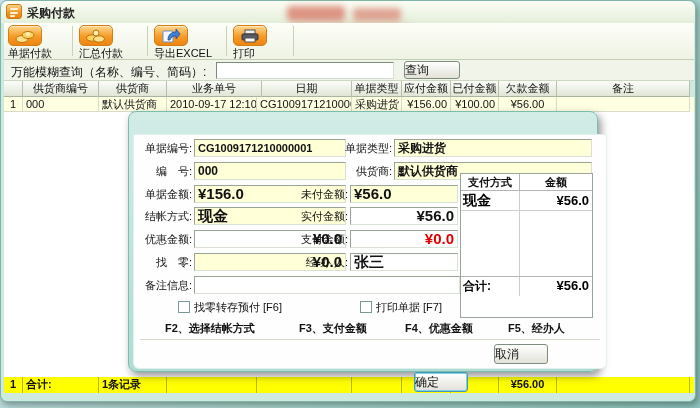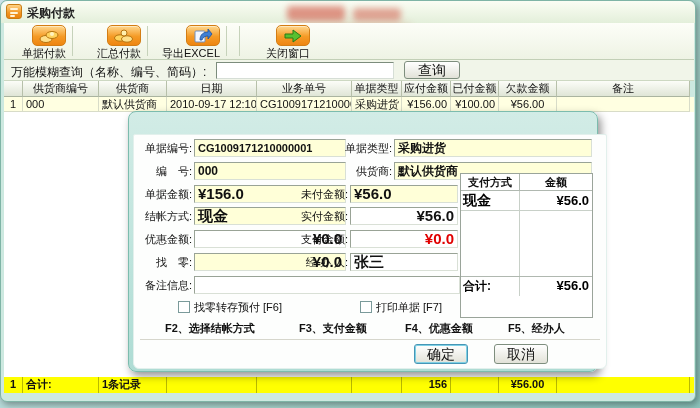--- a/index.html
+++ b/index.html
@@ -21,37 +21,37 @@
   .app-icon .l1{top:3px} .app-icon .l2{top:7px} .app-icon .l3{top:10px; right:6px}
   .title-text { position:absolute; left:26px; top:4px; font-size:12px; font-weight:700; color:#222; }
   .wm { position:absolute; background:#cc3322; border-radius:4px; }
   .wm1 { left:286px; top:5px;  width:58px;  height:15px; opacity:.5;  filter:blur(3px); }
   .wm2 { left:352px; top:7px;  width:48px;  height:13px; opacity:.42; filter:blur(3px); }
   .wm3 { left:292px; top:23px; width:118px; height:11px; opacity:.2;  filter:blur(4px); }
 
   .toolbar { position:absolute; left:3px; top:22px; width:690px; height:37px;
              background:linear-gradient(#fdfef8,#eef3e4); border-bottom:1px solid #c2cfb6;
              display:flex; align-items:flex-start; padding:2px 0 0 4px; }
-  .tb-item { position:relative; height:34px; display:flex; flex-direction:column; align-items:flex-end;
+  .tb-item { position:relative; height:34px; display:flex; flex-direction:column; align-items:flex-start;
              justify-content:flex-start; cursor:default; }
   .tb-item .ibox { width:34px; height:21px; border-radius:5px; border:1px solid #d37d14;
                    background:linear-gradient(#ffd88f,#f59b26 55%,#ee8511);
                    box-shadow:inset 0 1px 0 #ffe8bc; display:flex; align-items:center; justify-content:center; }
   .tb-item .tlabel { font-size:11px; color:#111; line-height:12px; margin-top:1px; white-space:nowrap; }
   .tb-sep { width:1px; height:30px; background:#c6d2ba; margin:1px 6px 0 6px; }
   .w1{width:58px}.w2{width:62px}.w3{width:66px}.w4{width:54px}.w5{width:64px}
 
   .searchbar { position:absolute; left:3px; top:59px; width:690px; height:21px;
                background:#f1f5e9; border-bottom:1px solid #cdd8c2; }
   .search-label { position:absolute; left:7px; top:4px; font-size:12px; color:#111; }
   .search-input { position:absolute; left:212px; top:2px; width:178px; height:17px;
                   border:1px solid #8a9a8a; border-color:#7c8c7c #d6ded6 #d6ded6 #7c8c7c;
                   background:#fff; font-size:11px; padding:0 3px; }
   .btn { border:1px solid #7e8e7e; border-radius:3px; background:linear-gradient(#ffffff,#e2e2d8);
-         font-size:14px; color:#111; text-align:center; cursor:pointer; }
+         font-size:12px; color:#111; cursor:pointer; }
   .search-btn { position:absolute; left:400px; top:1px; width:56px; height:18px; line-height:16px; }
 
   
   .grid-header { position:absolute; left:3px; top:80px; width:690px; height:16px; display:flex; }
   .grid-row    { position:absolute; left:3px; top:96px; width:690px; height:15px; display:flex; background:#ffffe1; cursor:default; }
   .grid-area   { position:absolute; left:3px; top:111px; width:690px; height:265px; background:#fff; }
   .hc { height:16px; background:linear-gradient(#fcfdf8,#dfe5d6); border-right:1px solid #b7c0aa;
         border-bottom:1px solid #aab4a0; font-size:11px; color:#111; text-align:center; line-height:15px;
         overflow:hidden; white-space:nowrap; }
   .rc { height:15px; border-right:1px solid #d8dcc8; border-bottom:1px solid #d8dcc8;
@@ -114,21 +114,21 @@
 
   .cbrow { position:absolute; top:165px; height:14px; display:flex; align-items:center; cursor:pointer; }
   .cb1 { left:16px;padding-left:28px; } .cb2 { left:226px; }
   .cbbox { width:12px; height:12px; background:#fff; border:1px solid #7a9a9a; margin-right:4px; }
   .cblabel { font-size:11px; color:#111; white-space:nowrap; }
 
   .fkey { position:absolute; top:186px; font-size:11px; font-weight:700; color:#111; white-space:nowrap; }
   .fk1{left:31px}.fk2{left:165px}.fk3{left:271px}.fk4{left:374px}
   .dlg-sep { position:absolute; left:6px; right:6px; top:204px; height:1px; background:#d6d6cc; }
   .dlg-btn { position:absolute; top:209px; width:54px; height:20px; line-height:18px; }
-  .ok  { left:280px; border:1px solid #4696b6; box-shadow:0 0 0 1px #7fd0e4 inset; }
+  .ok  { left:280px; border:1px solid #4696b6; box-shadow:0 0 0 1px #7fd0e4 inset;margin-top:28px; }
   .cancel { left:360px; }
 
   svg { display:block; }
 </style>
 </head>
 <body>
 
 <div id="screen">
   <div class="window">
 
@@ -170,43 +170,45 @@
       <div class="tb-item w3">
         <span class="ibox">
           <svg width="22" height="16">
               <rect x="3" y="3" width="10" height="11" rx="1" fill="#f4f8ff" stroke="#7090c0"></rect>
               <path d="M8 12 C8 6, 12 4, 16 4 L16 1 L20 6 L16 11 L16 8 C13 8, 11 9, 10 12 Z" fill="#3f7fd4" stroke="#1d4f98" stroke-width="0.8"></path>
             </svg>
         </span>
         <span class="tlabel">导出EXCEL</span>
       </div>
       <div class="tb-sep"></div>
-      <div class="tb-sep"></div>
-      <div class="tb-item w5">
+      <div class="tb-item w4">
         <span class="ibox">
           <svg width="22" height="16">
-              <path d="M3 6 L11 6 L11 2 L19 8 L11 14 L11 10 L3 10 Z" fill="#58c030" stroke="#2c7a14" stroke-width="1"></path>
+              <rect x="6" y="2" width="10" height="4" fill="#eee" stroke="#555"></rect>
+              <rect x="3" y="6" width="16" height="6" rx="1" fill="#5a5a66" stroke="#333"></rect>
+              <rect x="6" y="10" width="10" height="4" fill="#fff" stroke="#555"></rect>
             </svg>
         </span>
-        <span class="tlabel">关闭窗口</span>
-      </div>
+        <span class="tlabel">打印</span>
+      </div>
+      <div class="tb-sep"></div>
     </div>
 
     <div class="searchbar">
       <div class="search-label">万能模糊查询（名称、编号、简码）:</div>
       <input class="search-input" value="" style="">
       <div class="btn search-btn">查询</div>
     </div>
 
     <div class="grid-header">
       <div class="hc c0"></div>
       <div class="hc c1">供货商编号</div>
       <div class="hc c2">供货商</div>
+      <div class="hc c4">业务单号</div>
       <div class="hc c3">日期</div>
-      <div class="hc c4">业务单号</div>
       <div class="hc c5">单据类型</div>
       <div class="hc c6">应付金额</div>
       <div class="hc c7">已付金额</div>
       <div class="hc c8">欠款金额</div>
       <div class="hc c9">备注</div>
     </div>
 
     <div class="grid-row">
       <div class="rc c0 ac">1</div>
       <div class="rc c1 al">000</div>

